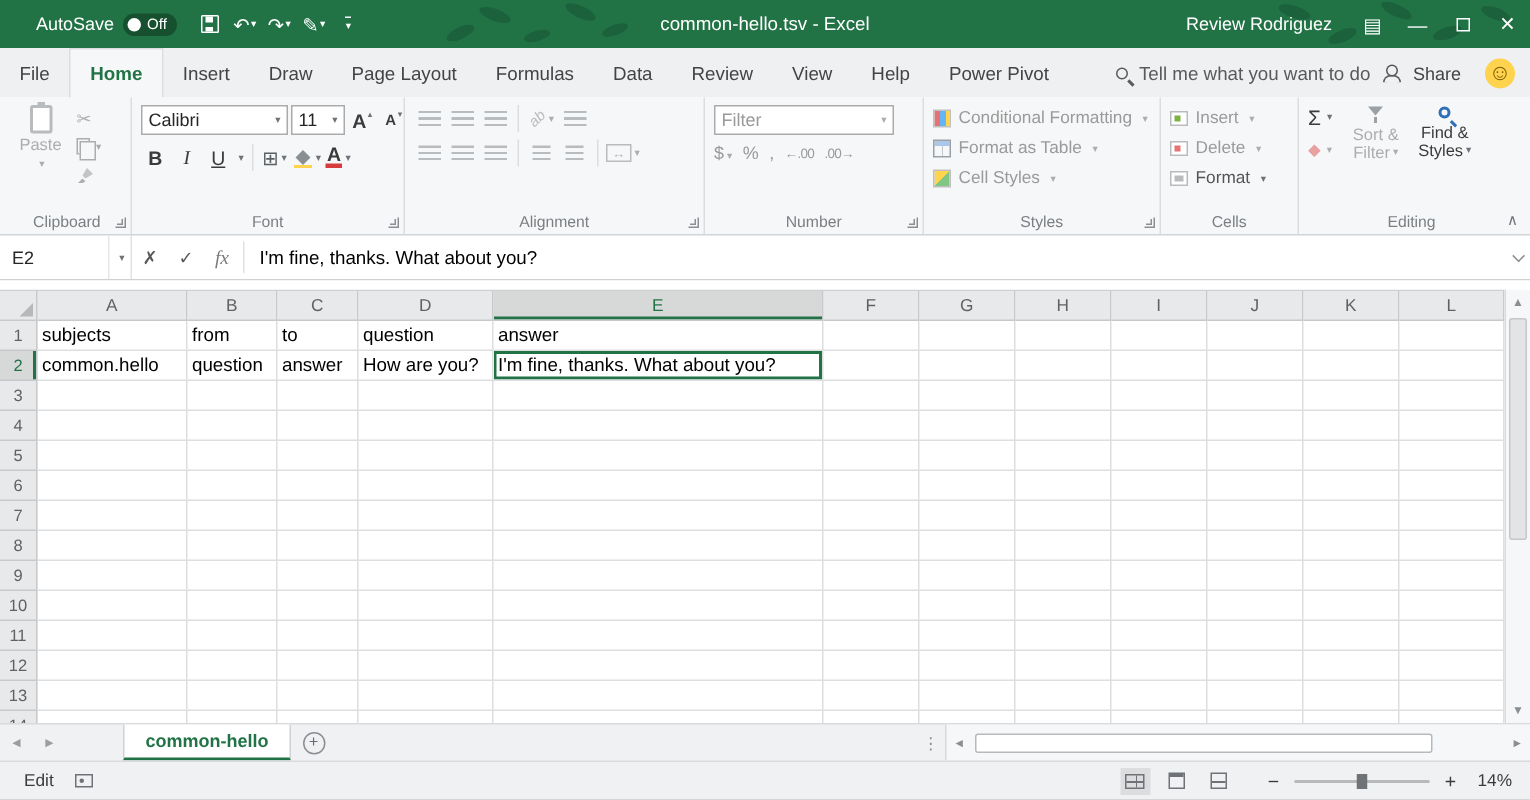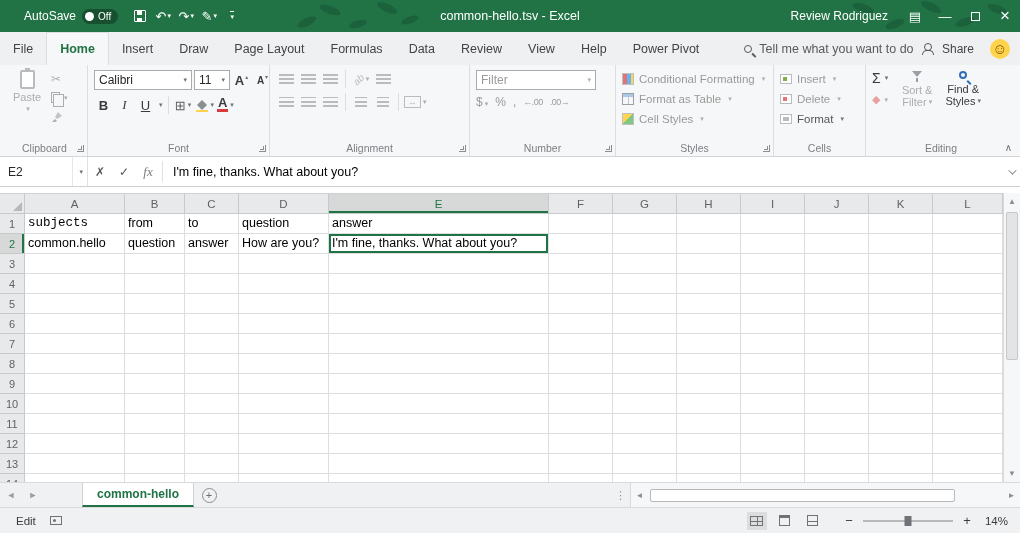--- a/index.html
+++ b/index.html
@@ -542,21 +542,21 @@
           <div class="ch" style="width: 64px; flex: 0 0 64px;">F</div>
           <div class="ch" style="width: 64px; flex: 0 0 64px;">G</div>
           <div class="ch" style="width: 64px; flex: 0 0 64px;">H</div>
           <div class="ch" style="width: 64px; flex: 0 0 64px;">I</div>
           <div class="ch" style="width: 64px; flex: 0 0 64px;">J</div>
           <div class="ch" style="width: 64px; flex: 0 0 64px;">K</div>
           <div class="ch" style="width: 70px; flex: 0 0 70px;">L</div>
         </div>
         <div class="gridrow">
           <div class="rh">1</div>
-          <div class="cell" style="width: 100px; flex: 0 0 100px; font-family: Liberation Mono, monospace;">subjects</div>
+          <div class="cell" style="width: 100px; flex: 0 0 100px;">subjects</div>
           <div class="cell" style="width: 60px; flex: 0 0 60px;">from</div>
           <div class="cell" style="width: 54px; flex: 0 0 54px;">to</div>
           <div class="cell" style="width: 90px; flex: 0 0 90px;">question</div>
           <div class="cell" style="width: 220px; flex: 0 0 220px;">answer</div>
           <div class="cell" style="width: 64px; flex: 0 0 64px;"></div>
           <div class="cell" style="width: 64px; flex: 0 0 64px;"></div>
           <div class="cell" style="width: 64px; flex: 0 0 64px;"></div>
           <div class="cell" style="width: 64px; flex: 0 0 64px;"></div>
           <div class="cell" style="width: 64px; flex: 0 0 64px;"></div>
           <div class="cell" style="width: 64px; flex: 0 0 64px;"></div>

